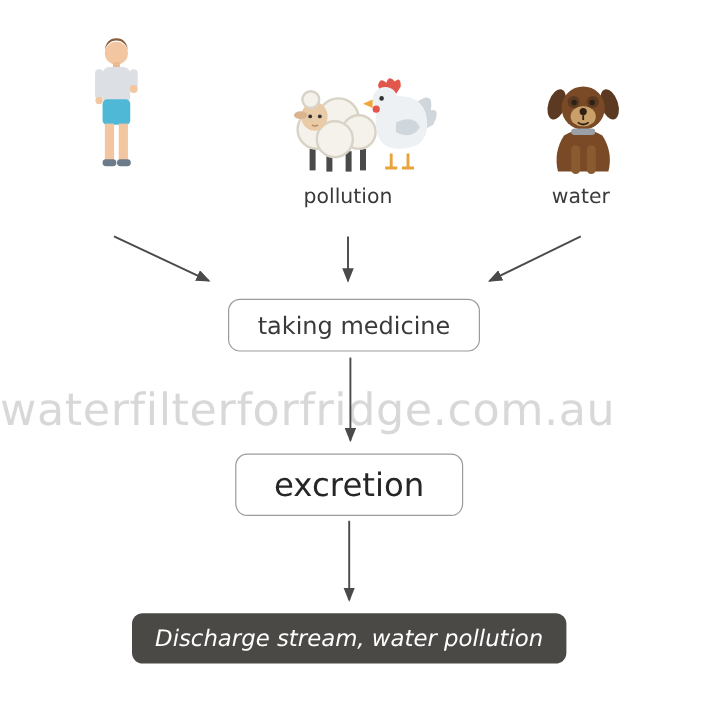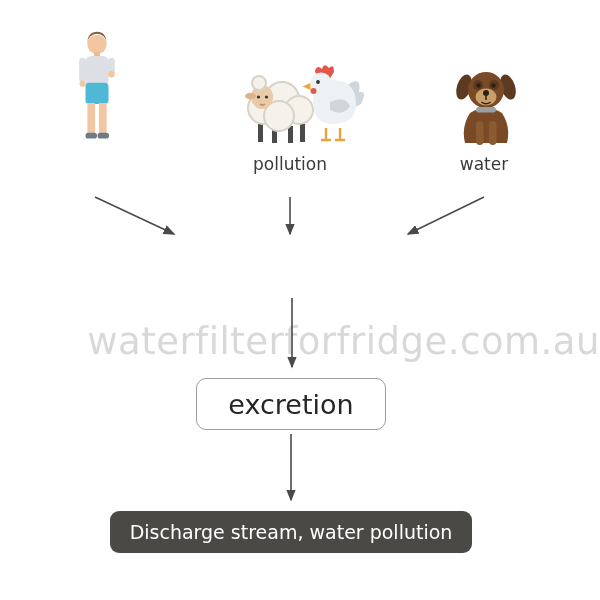--- a/index.html
+++ b/index.html
@@ -14,24 +14,24 @@
   .flow-box{
     position:absolute;display:flex;align-items:center;justify-content:center;
     background:#ffffff;border:1.5px solid #9b9b9b;border-radius:10px;
     color:#3a3a3a;box-sizing:border-box;
   }
   #box-taking{left:190px;top:249px;width:210px;height:44px;font-size:20px;}
   #box-excretion{left:196px;top:378px;width:190px;height:52px;font-size:27px;color:#262626;}
   #box-discharge{
     position:absolute;left:110px;top:511px;width:362px;height:42px;
     display:flex;align-items:center;justify-content:center;
-    background:#4a4946;color:#ffffff;border-radius:9px;font-size:19px;
+    background:#4a4946;color:#ffffff;border-radius:9px;font-size:19px;font-style:italic;
   }
   #watermark{
-    position:absolute;left:0;top:320px;width:600px;text-align:right;
+    position:absolute;left:0;top:320px;width:600px;text-align:left;
     font-size:37px;color:#cfcfcf;opacity:.8;letter-spacing:0.5px;
     pointer-events:none;white-space:nowrap;
   }
   #arrow-layer{position:absolute;left:0;top:0;width:600px;height:600px;pointer-events:none;}
   .icon-wrap{position:absolute;}
   svg{display:block;}
 </style>
 </head>
 <body>
 
@@ -122,18 +122,19 @@
     </defs>
     <g stroke="#4a4a4a" stroke-width="1.6" fill="none">
       <line x1="95" y1="197" x2="174" y2="234" marker-end="url(#ah)"></line>
       <line x1="290" y1="197" x2="290" y2="234" marker-end="url(#ah)"></line>
       <line x1="484" y1="197" x2="408" y2="234" marker-end="url(#ah)"></line>
       <line x1="292" y1="298" x2="292" y2="367" marker-end="url(#ah)"></line>
       <line x1="291" y1="434" x2="291" y2="500" marker-end="url(#ah)"></line>
     </g>
   </svg>
 
+  <div id="box-taking" class="flow-box">taking medicine</div>
 
   <div id="box-excretion" class="flow-box">excretion</div>
 
   <div id="box-discharge">Discharge stream, water pollution</div>
 
 </div>
 
 </body></html>

